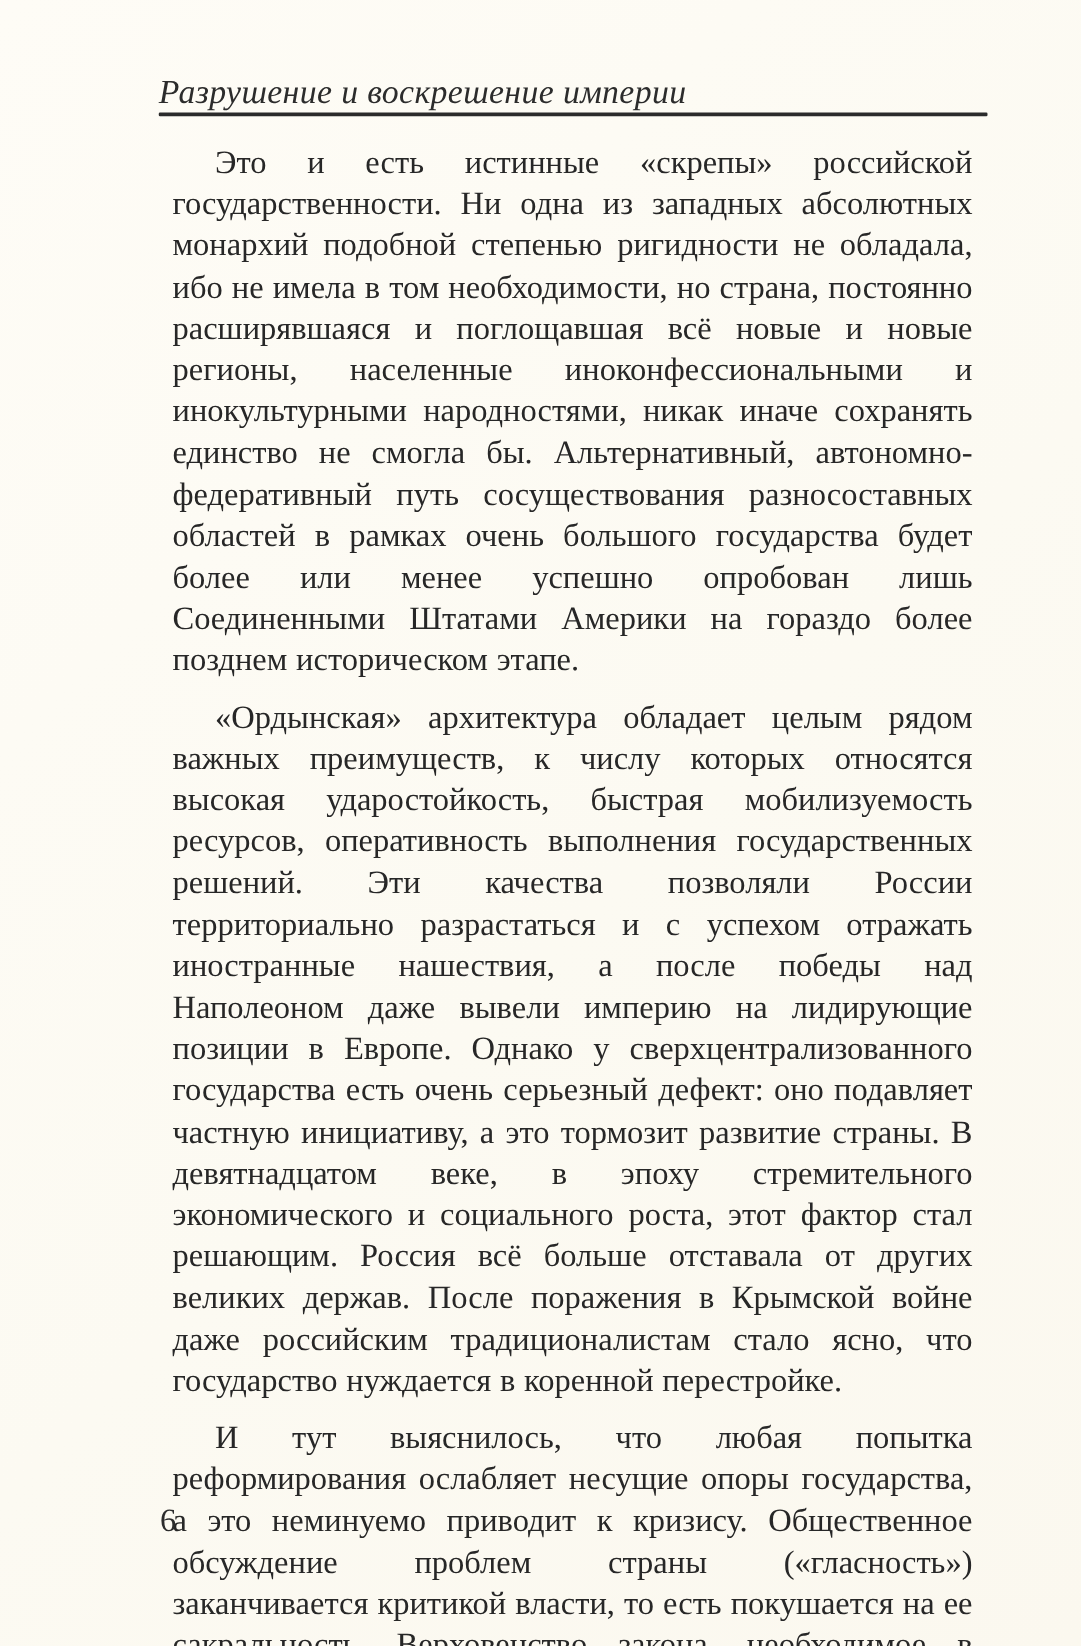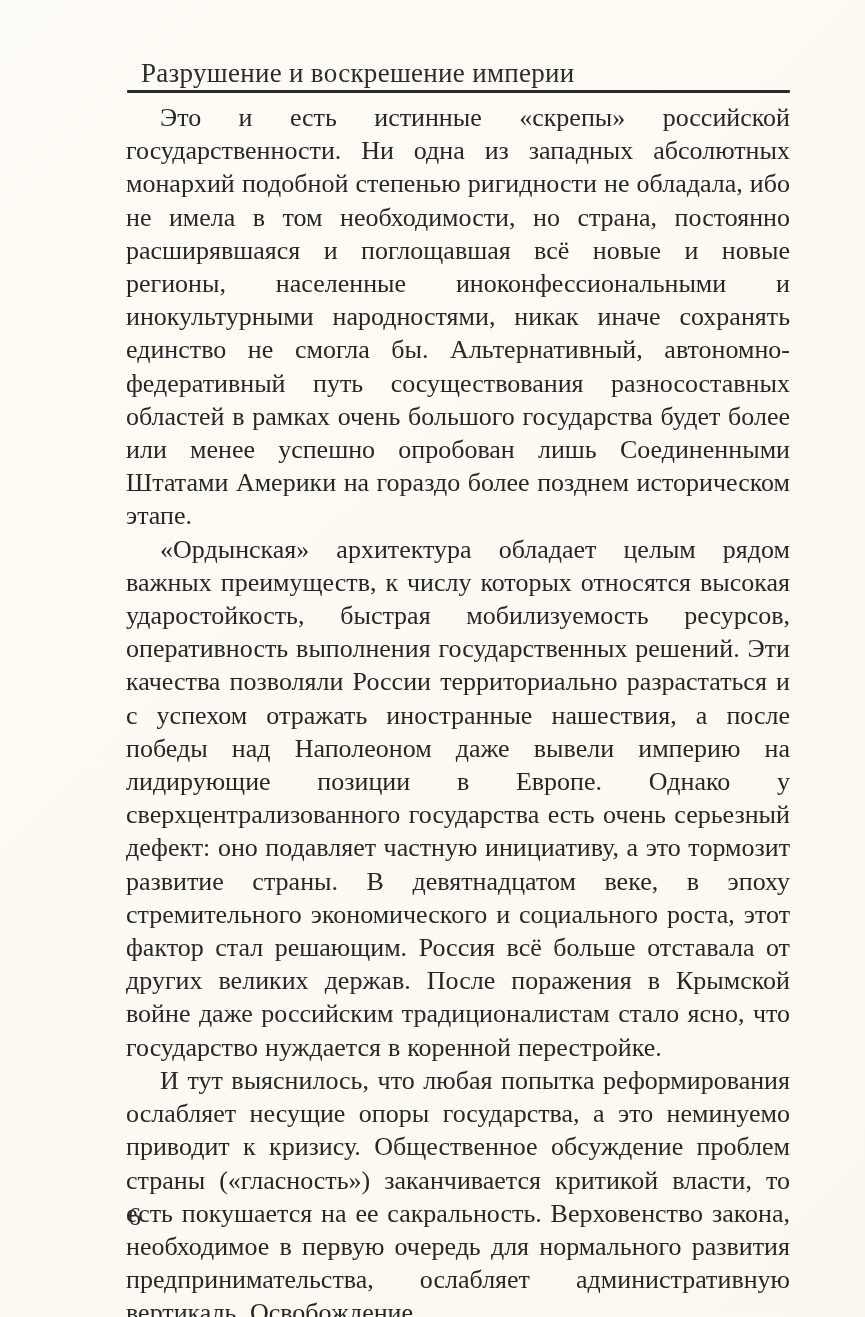--- a/index.html
+++ b/index.html
@@ -16,22 +16,23 @@
     position: relative;
   }
   .page {
     position: absolute;
     inset: 0;
     background: linear-gradient(135deg, #fefcf6 0%, #fcfaf2 55%, #fbf8ef 100%);
   }
   .running-head {
     position: absolute;
     top: 58px;
-    left: 141px;
+    left: 127px;
     width: 663px;
+    font-style: italic;
     font-size: 27px;
     line-height: 30px;
     color: #2c2c2c;
     letter-spacing: 0.3px;
     white-space: nowrap;
   }
   .head-rule {
     position: absolute;
     top: 90px;
     left: 127px;
@@ -47,21 +48,21 @@
     width: 664px;
     font-size: 26px;
     line-height: 33.2px;
     text-align: justify;
     color: #272727;
     hyphens: auto;
     -webkit-hyphens: auto;
     word-spacing: 0.5px;
   }
   .body-text p {
-    margin: 0;
+    margin: 12px;
     padding: 0;
     text-indent: 34px;
   }
   .page-number {
     position: absolute;
     top: 1202px;
     left: 128px;
     font-size: 26px;
     color: #2c2c2c;
   }

